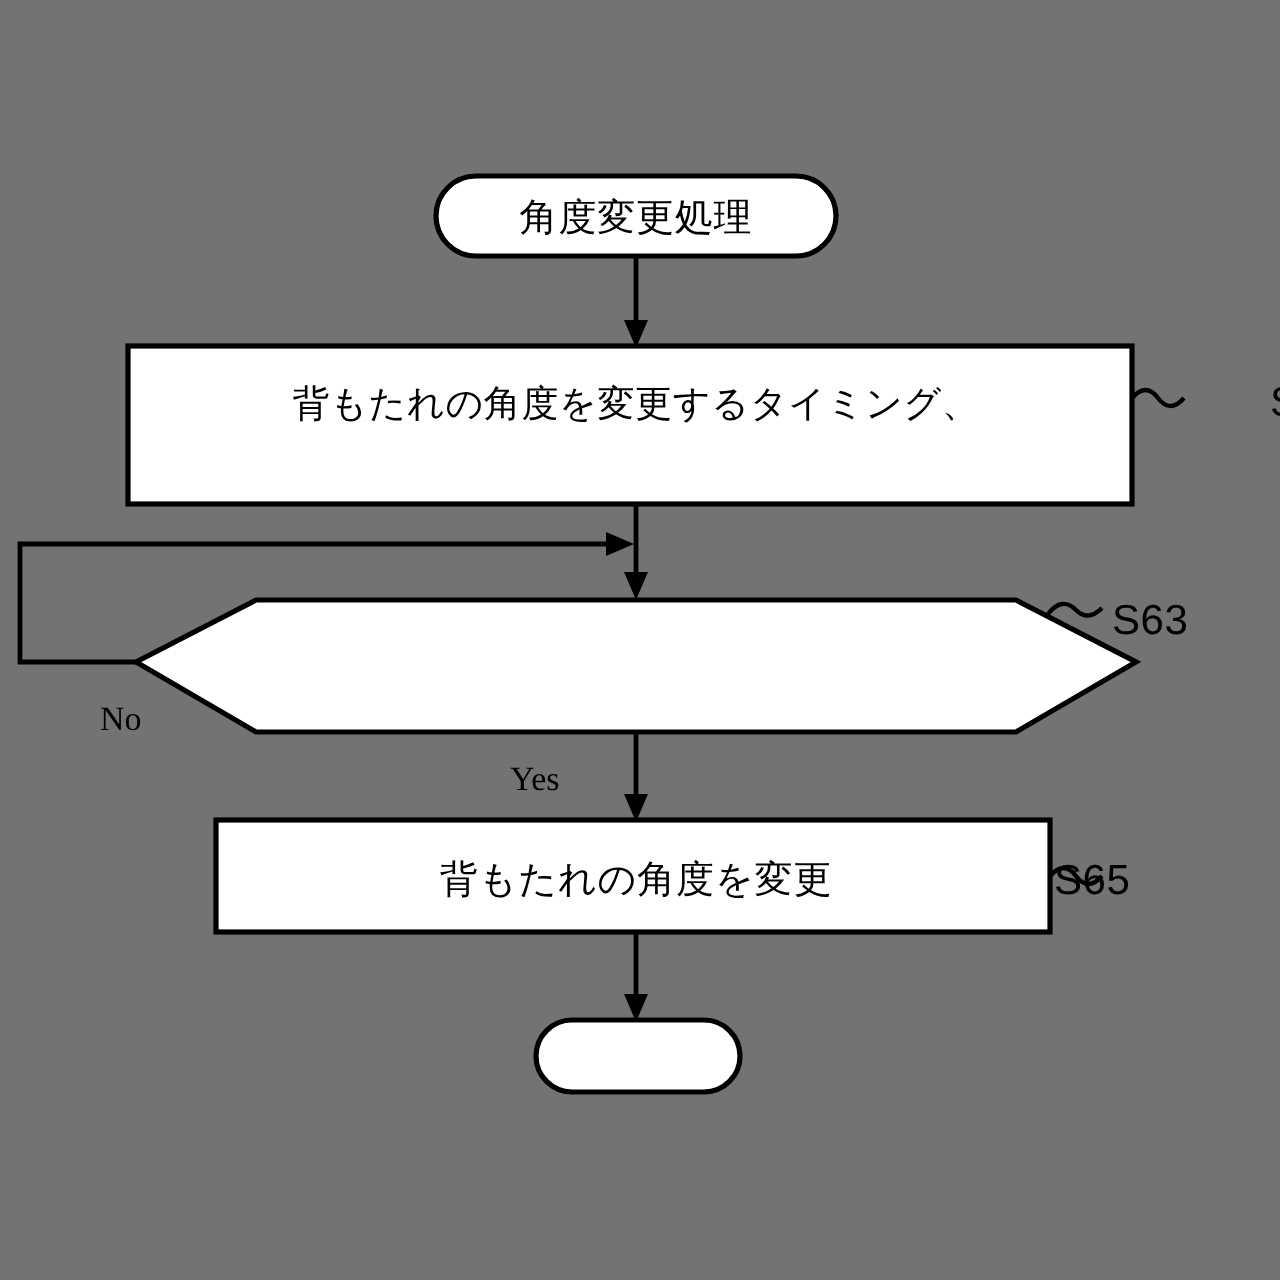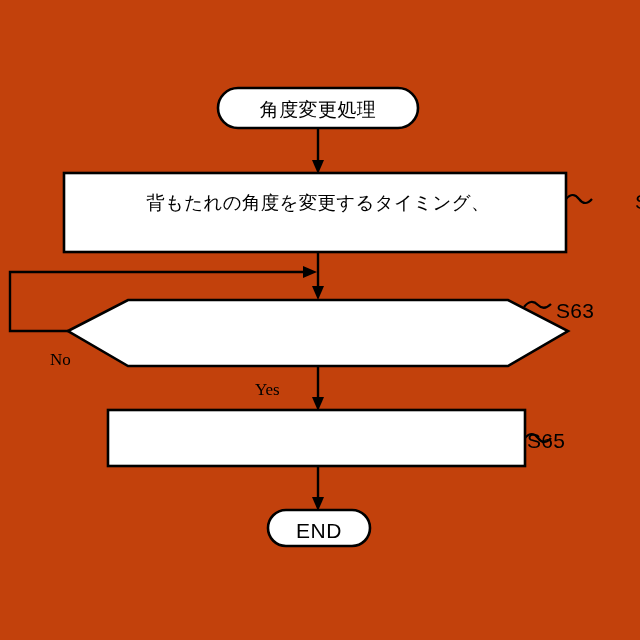--- a/index.html
+++ b/index.html
@@ -7,21 +7,21 @@
     padding: 0;
     background: #ffffff;
   }
   body {
     font-family: "Liberation Sans", "DejaVu Sans", sans-serif;
   }
   #canvas {
     position: relative;
     width: 640px;
     height: 640px;
-    background: #c2410c;
+    background: #737373;
     overflow: hidden;
   }
   svg.flow {
     position: absolute;
     left: 0;
     top: 0;
     width: 640px;
     height: 640px;
   }
   .shape {
@@ -144,18 +144,18 @@
 
   <div class="txt step" style="left:591px; top:188px;margin-left:44px;">S61</div>
 
 
   <div class="txt step" style="left:556px; top:286px;margin-top:11px;">S63</div>
 
   <div class="txt branch" style="left:50px; top:349px;">No</div>
 
   <div class="txt branch" style="left:255px; top:379px;">Yes</div>
 
+  <div class="txt jp center-x" style="left:318px; top:428px; width:400px;">背もたれの角度を変更</div>
 
   <div class="txt step" style="left:527px; top:427px;">S65</div>
 
-  <div class="txt lat center-x" style="left:319px; top:517px; width:110px;">END</div>
 
 </div>
 
 </body></html>

